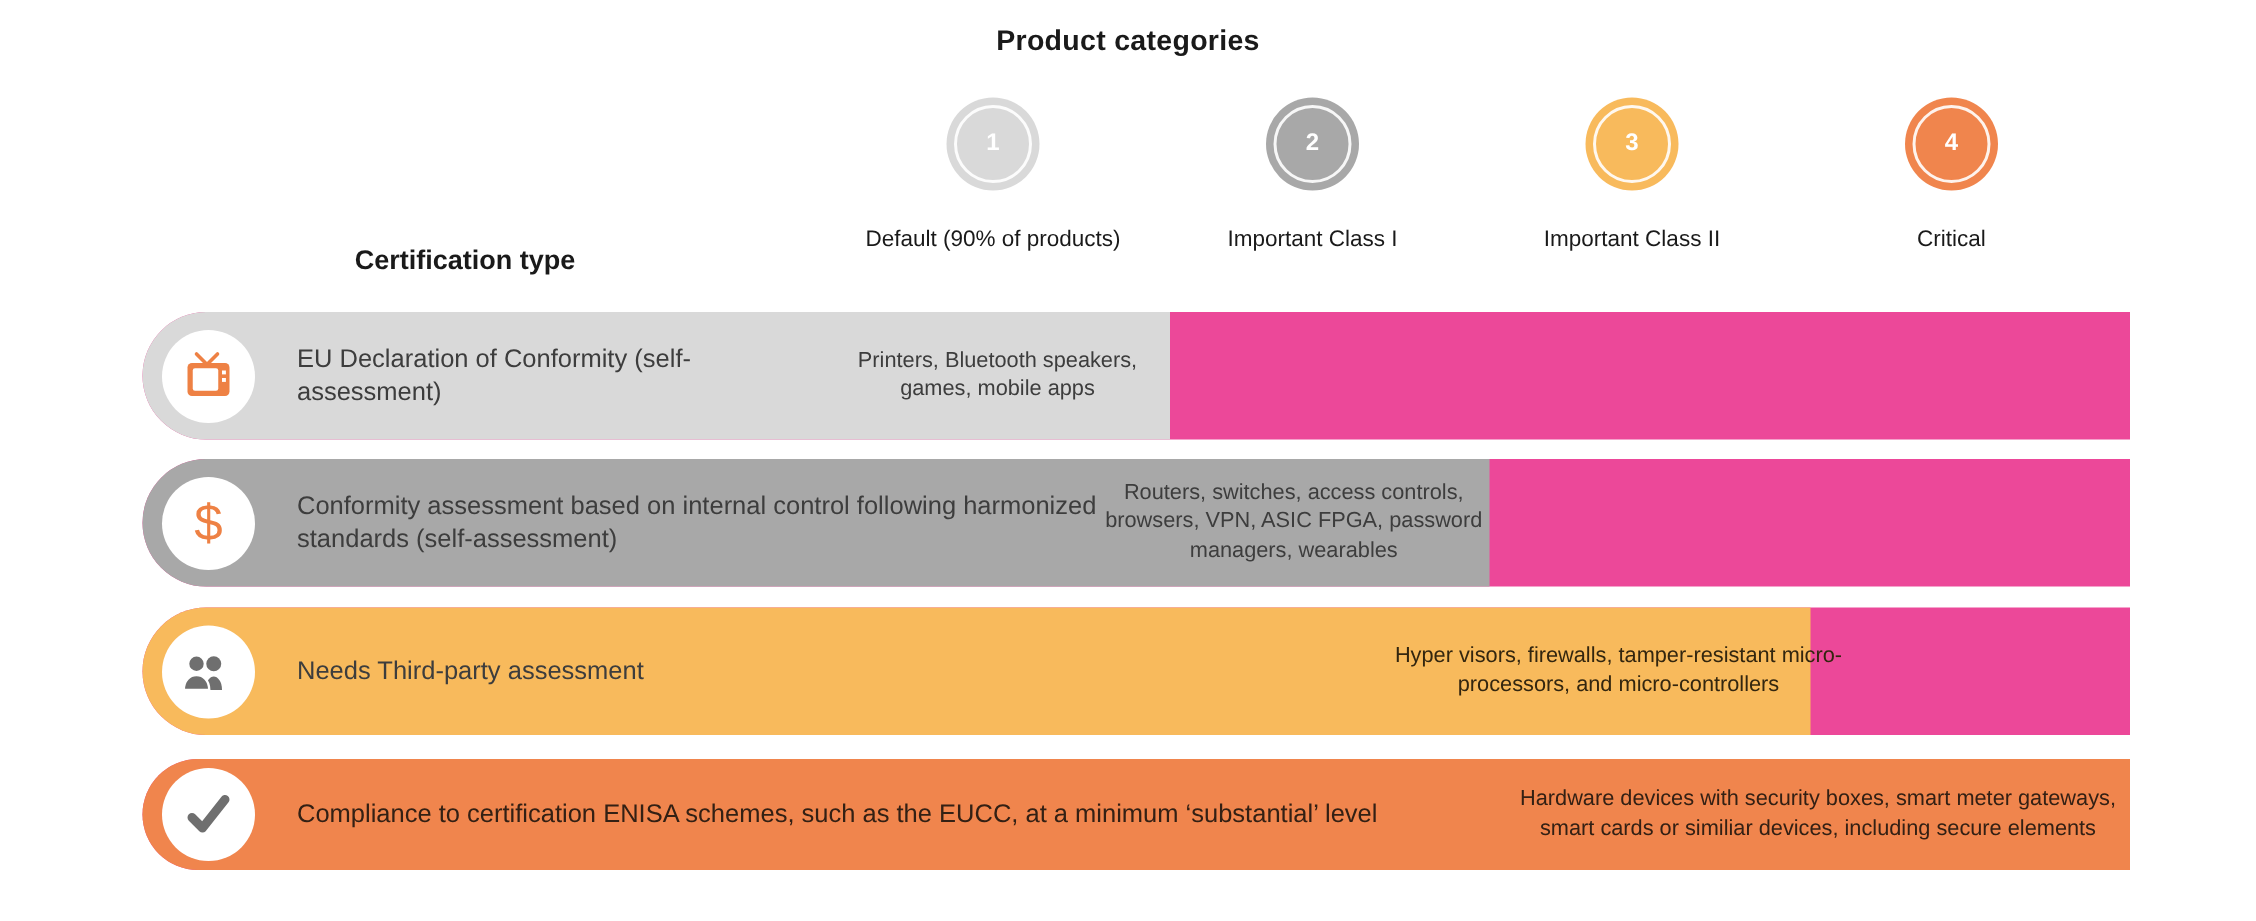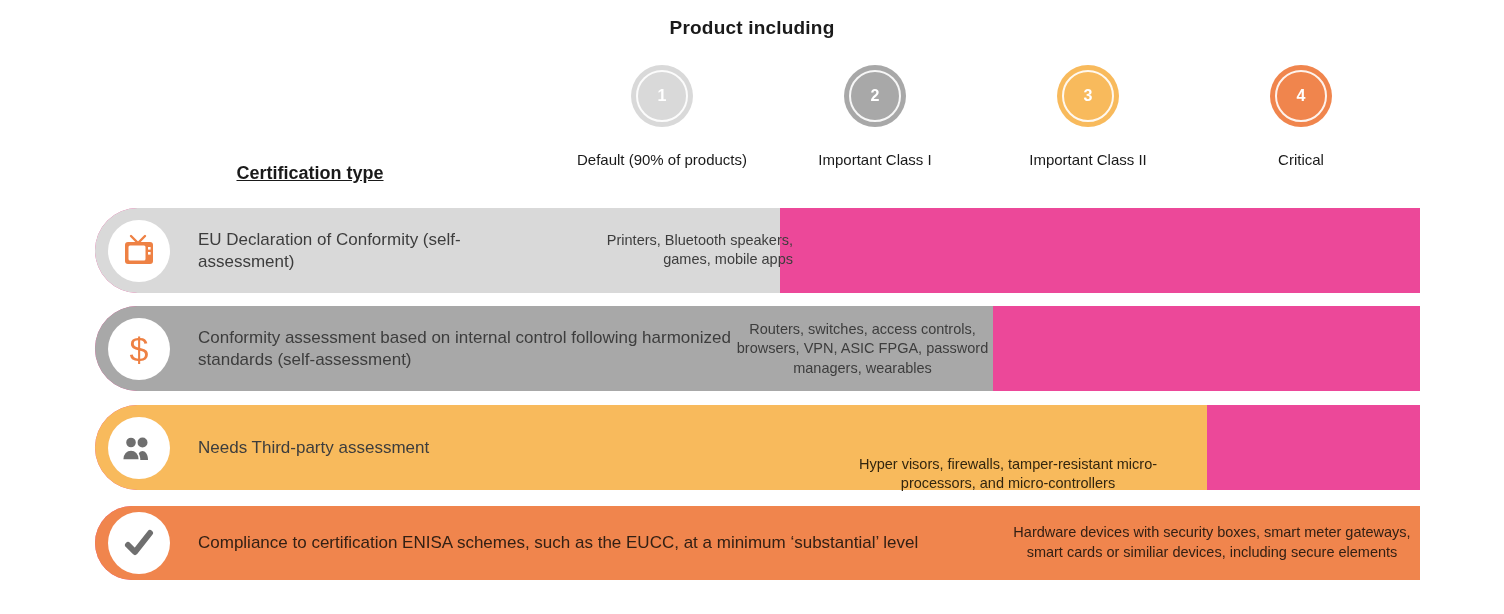--- a/index.html
+++ b/index.html
@@ -25,21 +25,21 @@
   }
   .cat-number { color: #ffffff; font-size: 16px; font-weight: 700; }
   .cat-label { margin-top: 24px; font-size: 15px; font-weight: 400; color: #1a1a1a; line-height: 1.25; }
   .c1 { background: #d9d9d9; }
   .c2 { background: #a8a8a8; }
   .c3 { background: #f8ba5c; }
   .c4 { background: #f0854d; }
 
   .cert-header {
     position: absolute; top: 163px; left: 160px; width: 300px;
-    text-align: center; font-size: 18px; font-weight: 700; color: #1a1a1a; text-decoration: underline;
+    text-align: center; font-size: 18px; font-weight: 700; color: #1a1a1a;
   }
 
   
   .row {
     position: absolute; left: 95px; width: 1325px; height: 85px;
     background: #ec4899; border-radius: 43px 0 0 43px;
   }
   .row-pill {
     position: absolute; left: 0; top: 0; height: 100%;
     border-radius: 43px 0 0 43px;
@@ -59,32 +59,32 @@
     font-size: 17px; color: #3d3d3d; line-height: 1.3;
   }
   .row1 .cert-text { width: 320px; }
   .row2 .cert-text { width: 560px; }
   .row4 .cert-text { width: 850px; color: #332014; }
 
   .products-text {
     position: absolute; top: 50%; transform: translateY(-50%);
     text-align: center; font-size: 14.5px; color: #3d3d3d; line-height: 1.35;
   }
-  .row1 .products-text { left: 474px; width: 224px; text-align: right; }
+  .row1 .products-text { left: 458px; width: 224px; }
   .row2 .products-text { left: 640px; width: 255px; }
-  .row3 .products-text { left: 743px; width: 340px; color: #33260f; margin-top: 27px; }
+  .row3 .products-text { left: 814px; width: 340px; color: #33260f; }
   .row4 .products-text { left: 917px; width: 400px; color: #332014; }
 
   .dollar-glyph { color: #ee8144; font-size: 34px; font-weight: 400; line-height: 1; }
   svg { display: block; }
 </style>
 </head>
 <body>
 
-<div class="page-title">Product including</div>
+<div class="page-title">Product categories</div>
 
 <div class="cat-col" style="left:662px">
   <div class="cat-circle c1">
     <span class="cat-number">1</span>
   </div>
   <div class="cat-label">Default (90% of products)</div>
 </div>
 <div class="cat-col" style="left:875px">
   <div class="cat-circle c2">
     <span class="cat-number">2</span>

